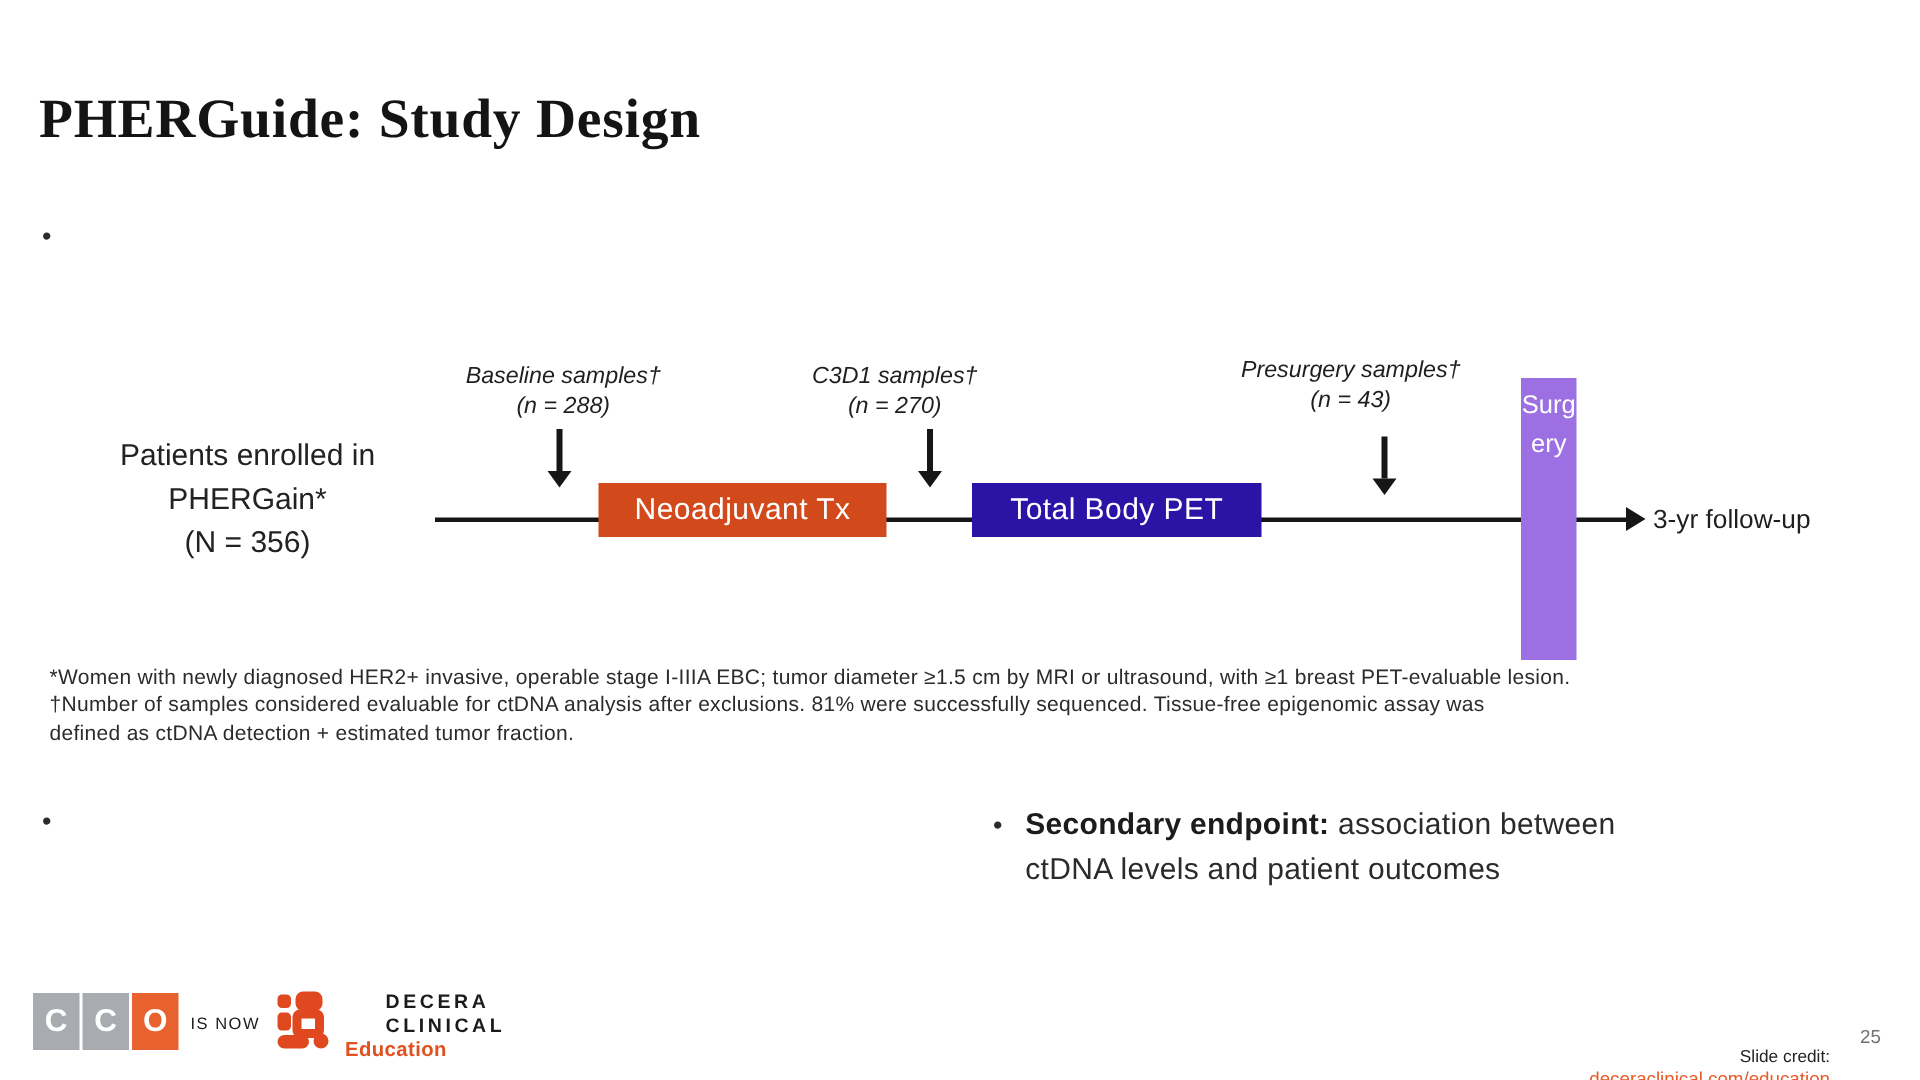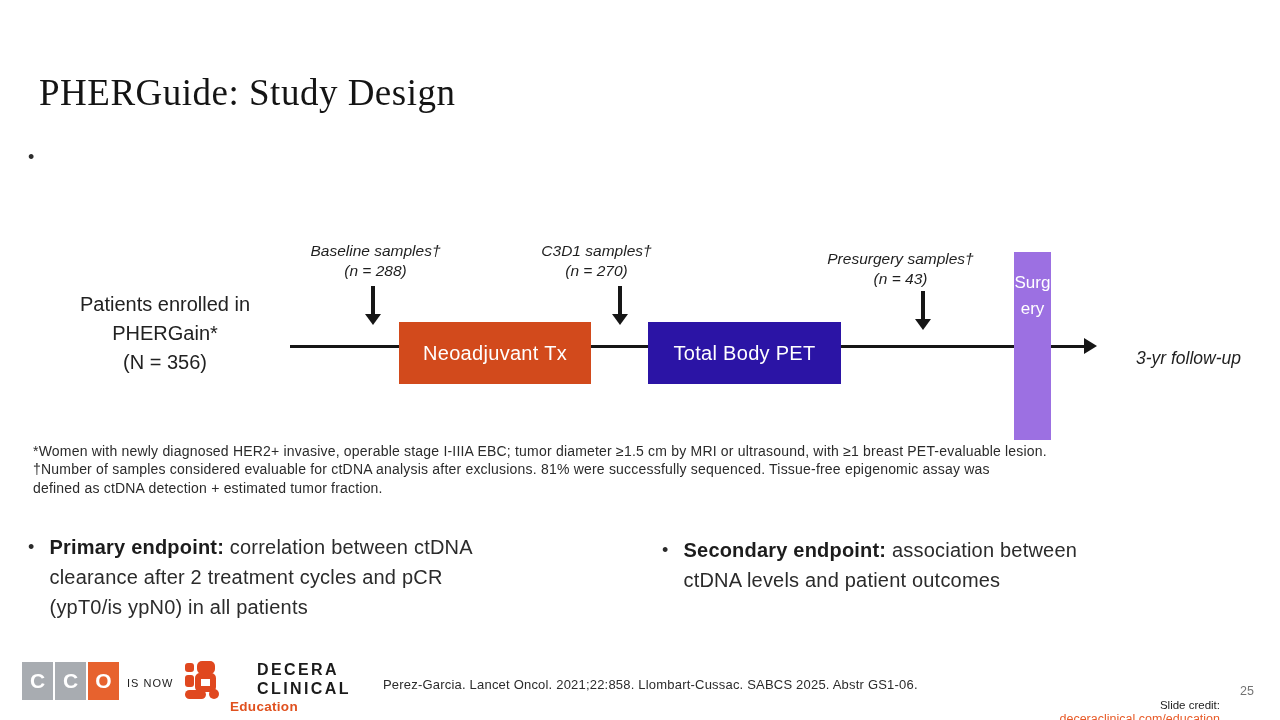--- a/index.html
+++ b/index.html
@@ -3,22 +3,22 @@
 <meta charset="utf-8">
 <style>
   html,body{margin:0;padding:0;background:#e9e9e9;}
   .slide{
     position:relative;width:1280px;height:720px;background:#ffffff;
     font-family:"Liberation Sans", sans-serif;color:#2d2d2d;overflow:hidden;
     margin:0 auto;
   }
   
   .title{
-    position:absolute;left:26px;top:58px;margin:13px;
-    font-family:"Liberation Serif", serif;font-weight:400;
+    position:absolute;left:26px;top:58px;margin:0;
+    font-family:"Liberation Serif", serif;font-weight:700;
     font-size:37px;letter-spacing:0.5px;color:#141414;
   }
   
   .intro{
     position:absolute;left:28px;top:142px;width:1200px;
     display:flex;gap:15px;font-size:20px;line-height:1.55;letter-spacing:0.2px;
   }
   .intro .blt{flex:0 0 auto;font-size:18px;line-height:31px;}
   .pre{white-space:pre-line;}
   
@@ -30,39 +30,39 @@
   .tl-head{
     position:absolute;left:1084px;top:338px;width:0;height:0;
     border-left:13px solid #161616;border-top:8px solid transparent;border-bottom:8px solid transparent;
   }
   .sample-label{
     position:absolute;text-align:center;font-style:italic;
     font-size:15.5px;line-height:1.32;color:#1f1f1f;
   }
   .lbl-baseline{left:278px;top:241px;width:195px;}
   .lbl-c3d1{left:504px;top:241px;width:185px;}
-  .lbl-presurgery{left:798px;top:249px;width:205px;}
+  .lbl-presurgery{left:798px;top:237px;width:205px;}
   .down-arrow{position:absolute;width:16px;display:flex;flex-direction:column;align-items:center;}
   .down-arrow .stem{width:3.5px;background:#161616;height:28px;}
   .down-arrow .head{width:0;height:0;border-left:8px solid transparent;border-right:8px solid transparent;border-top:11px solid #161616;}
   .arr-baseline{left:365px;top:286px;}
   .arr-c3d1{left:612px;top:286px;}
   .arr-presurgery{left:915px;top:291px;}
   .stage-box{
-    position:absolute;top:322px;height:62px;display:flex;align-items:center;justify-content:center;
+    position:absolute;top:322px;height:36px;display:flex;align-items:center;justify-content:center;
     color:#fff;font-size:20px;letter-spacing:0.3px;z-index:2;
   }
   .box-neo{left:399px;width:192px;background:#d24a1c;}
   .box-pet{left:648px;width:193px;background:#2b14a5;}
   .box-surgery{
     position:absolute;left:1014px;top:252px;width:37px;height:188px;background:#9c70e2;
     color:#fff;font-size:17px;line-height:1.5;text-align:center;
-    word-break:break-all;padding-top:18px;box-sizing:border-box;z-index:2;
+    word-break:break-all;padding-top:5px;box-sizing:border-box;z-index:2;
   }
-  .followup{position:absolute;left:1136px;top:336px;font-style:italic;font-size:17.5px;color:#1f1f1f;margin-top:12px;}
+  .followup{position:absolute;left:1102px;top:336px;font-size:17.5px;color:#1f1f1f;}
   
   .footnotes{position:absolute;left:33px;top:442px;width:1235px;font-size:14px;line-height:1.32;letter-spacing:0.2px;color:#2b2b2b;}
   
   .endpoint{position:absolute;display:flex;gap:15px;font-size:20px;line-height:1.5;letter-spacing:0.2px;color:#2b2b2b;}
   .endpoint .blt{flex:0 0 auto;font-size:18px;line-height:30px;}
   .endpoint .b{font-weight:700;color:#1c1c1c;}
   .ep-primary{left:28px;top:532px;width:600px;}
   .ep-secondary{left:662px;top:535px;width:560px;}
   
   .cco-logo{position:absolute;left:22px;top:662px;display:flex;gap:2px;}
@@ -73,21 +73,21 @@
   .is-now{position:absolute;left:127px;top:677px;font-size:11px;font-weight:400;letter-spacing:1px;color:#1b1b1b;}
   .decera-icon{position:absolute;left:185px;top:661px;width:38px;height:38px;}
   .decera-icon div{position:absolute;background:#e0481f;}
   .di-1{left:0;top:2px;width:9px;height:9px;border-radius:3px;}
   .di-2{left:12px;top:0;width:18px;height:13px;border-radius:5px;}
   .di-3{left:0;top:14px;width:9px;height:12px;border-radius:3px;}
   .di-ring{left:10px;top:12px;width:9px;height:7px;background:#fff !important;border:6px solid #e0481f;border-radius:5px;}
   .di-4{left:0;top:29px;width:21px;height:9px;border-radius:5px;}
   .di-5{left:24px;top:28px;width:10px;height:10px;border-radius:5px;}
   .decera-text{position:absolute;left:230px;top:660px;}
-  .decera-text .dl{font-size:16px;font-weight:800;letter-spacing:2.4px;color:#1b1b1b;line-height:1.2;padding-left:27px;}
+  .decera-text .dl{font-size:13px;font-weight:800;letter-spacing:2.4px;color:#1b1b1b;line-height:1.2;padding-left:27px;}
   .decera-text .de{font-size:13.5px;font-weight:700;letter-spacing:0.3px;color:#e0511f;line-height:1.2;margin-top:1px;}
   .citation{position:absolute;left:383px;top:677px;font-size:13px;letter-spacing:0.2px;color:#2b2b2b;}
   .slide-credit{position:absolute;left:1000px;top:673px;width:220px;text-align:right;line-height:14px;margin-top:25px;}
   .sc-label{font-size:11.5px;color:#222;}
   .sc-link{font-size:12.5px;color:#e85a28;cursor:pointer;}
   .sc-link .ul{text-decoration:underline;}
   .page-num{position:absolute;left:1240px;top:684px;font-size:12.5px;color:#737373;}
 </style>
 </head>
 <body>
@@ -136,23 +136,20 @@
   </div>
 
   <div class="footnotes">
     <div>*Women with newly diagnosed HER2+ invasive, operable stage I-IIIA EBC; tumor diameter ≥1.5 cm by MRI or ultrasound, with ≥1 breast PET-evaluable lesion.</div>
     <div class="pre">†Number of samples considered evaluable for ctDNA analysis after exclusions. 81% were successfully sequenced. Tissue-free epigenomic assay was
 defined as ctDNA detection + estimated tumor fraction.</div>
   </div>
 
   <div class="endpoint ep-primary">
     <span class="blt">•</span>
-    <span class="pre"><span class="b">Primary endpoint:</span><span> correlation between ctDNA
-clearance after 2 treatment cycles and pCR
-(ypT0/is ypN0) in all patients</span></span>
   </div>
 
   <div class="endpoint ep-secondary">
     <span class="blt">•</span>
     <span class="pre"><span class="b">Secondary endpoint:</span><span> association between
 ctDNA levels and patient outcomes</span></span>
   </div>
 
   <div class="cco-logo">
     <div class="cco-sq cco-gray">C</div>
@@ -170,21 +167,20 @@
     <div class="di-4"></div>
     <div class="di-5"></div>
   </div>
 
   <div class="decera-text">
     <div class="dl">DECERA</div>
     <div class="dl">CLINICAL</div>
     <div class="de">Education</div>
   </div>
 
-  <div class="citation">Perez-Garcia. Lancet Oncol. 2021;22:858. Llombart-Cussac. SABCS 2025. Abstr GS1-06.</div>
 
   <div class="slide-credit">
     <div class="sc-label">Slide credit:</div>
     <div class="sc-link"><span>deceraclinical</span><span class="ul">.com/</span><span>education</span></div>
   </div>
 
   <div class="page-num">25</div>
 
 </div>
 

